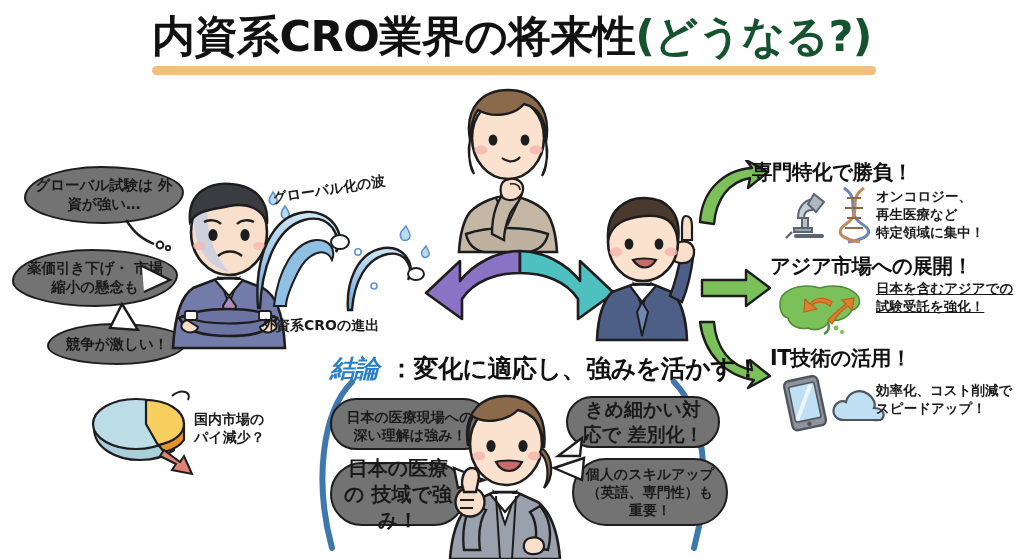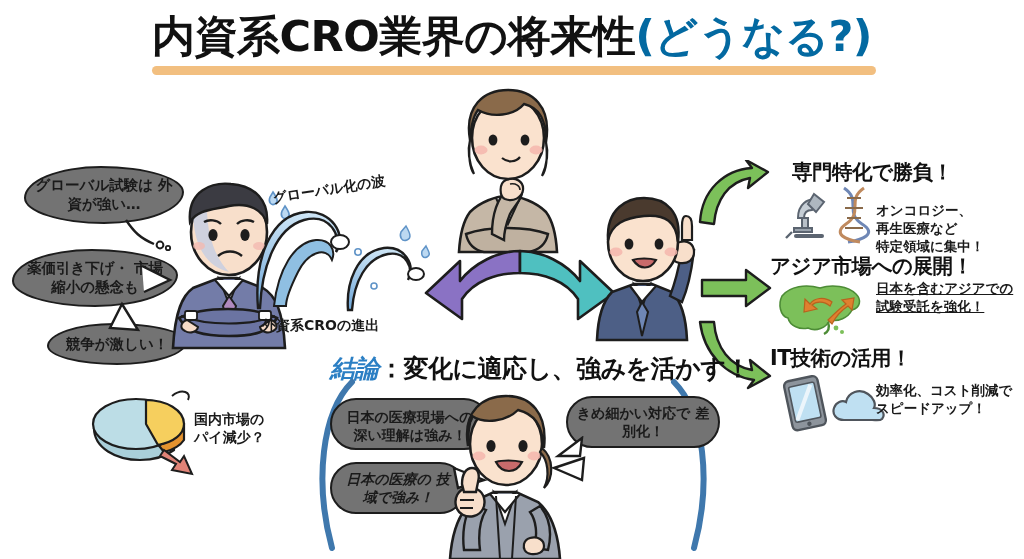--- a/index.html
+++ b/index.html
@@ -26,21 +26,21 @@
   }
   #title-text {
     display: inline-block;
     position: relative;
     font-size: 43px;
     font-weight: bold;
     letter-spacing: -0.5px;
     color: #111111;
     padding: 0 6px 6px 6px;
   }
-  #title-sub { color: #0369a1; margin-top: 32px; }
+  #title-sub { color: #14532d; margin-top: 32px; }
   #title-underline {
     position: absolute;
     left: 6px; right: 2px; bottom: -3px;
     height: 9px;
     border-radius: 6px;
     background: #f0b46a;
     opacity: .85;
   }
 
   
@@ -119,21 +119,21 @@
   
   #conclusion-title {
     position: absolute;
     left: 330px; top: 352px;
     font-size: 25px;
     font-weight: bold;
     letter-spacing: -0.5px;
     white-space: nowrap;
   }
   #conclusion-word { color: #2b7fc4; font-style: italic; }
-  #conclusion-rest { color: #111; }
+  #conclusion-rest { color: #111; margin-left: 10px; }
 </style>
 </head>
 <body>
 
 <div id="canvas">
 
   <div id="title-block" class="abs">
     <span id="title-text"><span>内資系CRO業界の将来性</span><span id="title-sub">(どうなる?)</span><span id="title-underline"></span></span>
   </div>
 
@@ -307,40 +307,40 @@
   <svg class="abs" style="left:694px; top:160px;" width="76" height="68">
     <path d="M6,62 C8,30 30,10 58,8 L52,0 L74,12 L54,28 L56,18 C34,22 22,40 20,64 Z" fill="#7cc05a" stroke="#1d1d1d" stroke-width="2.4" stroke-linejoin="round"></path>
   </svg>
   <svg class="abs" style="left:700px; top:268px;" width="74" height="42">
     <path d="M2,12 L46,12 L46,2 L70,20 L46,38 L46,28 L2,28 Z" fill="#7cc05a" stroke="#1d1d1d" stroke-width="2.4" stroke-linejoin="round"></path>
   </svg>
   <svg class="abs" style="left:694px; top:316px;" width="78" height="74">
     <path d="M6,6 C10,38 32,60 60,64 L54,72 L76,60 L56,44 L58,54 C36,50 22,32 20,6 Z" fill="#7cc05a" stroke="#1d1d1d" stroke-width="2.4" stroke-linejoin="round"></path>
   </svg>
 
-  <div class="abs" style="left:792px; top:158px;">
+  <div class="abs" style="left:752px; top:158px;">
     <span class="strategy-title">
       <span>専門特化で勝負！</span>
       <span class="hl"></span>
     </span>
   </div>
   <svg class="abs" style="left:778px; top:190px;" width="52" height="52">
     <path d="M18,46 L44,46" stroke="#5b6470" stroke-width="4" stroke-linecap="round"></path>
     <path d="M16,42 L34,42 L34,38 L16,38 Z" fill="#9aa3ad" stroke="#5b6470" stroke-width="2"></path>
     <path d="M24,38 L24,28 L30,28 L30,38 Z" fill="#b8c0c8" stroke="#5b6470" stroke-width="2"></path>
     <path d="M20,28 C20,14 30,8 38,10 L34,20 C28,20 26,24 26,28 Z" fill="#c6ced6" stroke="#5b6470" stroke-width="2"></path>
     <path d="M36,4 L46,12 L38,22 L30,14 Z" fill="#aeb7c0" stroke="#5b6470" stroke-width="2"></path>
     <path d="M14,42 L8,48" stroke="#5b6470" stroke-width="2.4"></path>
   </svg>
   <svg class="abs" style="left:832px; top:186px;" width="44" height="58">
     <path d="M12,2 C30,14 12,26 30,38 C46,48 30,54 16,56" stroke="#6f87b5" stroke-width="3" fill="none"></path>
     <path d="M32,2 C14,14 32,26 14,38 C0,48 14,54 28,56" stroke="#c08a5e" stroke-width="3" fill="none"></path>
     <path d="M15,12 L29,12 M13,22 L31,22 M15,32 L29,32 M13,42 L31,42" stroke="#8a6a4a" stroke-width="2.2"></path>
   </svg>
-  <div class="abs strategy-desc" style="left:876px; top:188px;margin-top:14px;">オンコロジー、
+  <div class="abs strategy-desc" style="left:876px; top:188px;">オンコロジー、
 再生医療など
 特定領域に集中！</div>
 
   <div class="abs" style="left:770px; top:252px;">
     <span class="strategy-title">
       <span>アジア市場への展開！</span>
       <span class="hl"></span>
     </span>
   </div>
   <svg class="abs" style="left:776px; top:278px;" width="96" height="60">
@@ -390,36 +390,41 @@
   </svg>
 
   <div class="bubble rounded" style="left:330px; top:398px; width:160px; height:52px; font-size:14px;align-items:flex-end;">
     <span>日本の医療現場への
 深い理解は強み！</span>
   </div>
   <svg class="abs" style="left:470px; top:440px;" width="36" height="30">
     <path d="M4,2 L28,20 L6,20 Z" fill="#fff" stroke="#1d1d1d" stroke-width="2.4"></path>
   </svg>
 
-  <div class="bubble rounded" style="left:330px; top:462px; width:136px; height:52px; font-size:14px;font-style:italic;">
+  <div class="bubble rounded" style="left:330px; top:462px; width:136px; height:64px; font-size:20px;">
     <span>日本の医療の
 技域で強み！</span>
   </div>
   <svg class="abs" style="left:452px; top:462px;" width="40" height="34">
     <path d="M2,6 L32,18 L6,26 Z" fill="#fff" stroke="#1d1d1d" stroke-width="2.4"></path>
   </svg>
 
-  <div class="bubble rounded" style="left:566px; top:396px; width:154px; height:52px; font-size:14px;">
+  <div class="bubble rounded" style="left:566px; top:396px; width:154px; height:52px; font-size:19px;">
     <span>きめ細かい対応で
 差別化！</span>
   </div>
   <svg class="abs" style="left:552px; top:436px;" width="36" height="30">
     <path d="M30,2 L6,20 L28,20 Z" fill="#fff" stroke="#1d1d1d" stroke-width="2.4"></path>
   </svg>
 
+  <div class="bubble rounded" style="left:572px; top:458px; width:156px; height:68px; font-size:14px;">
+    <span>個人のスキルアップ
+（英語、専門性）も
+重要！</span>
+  </div>
   <svg class="abs" style="left:550px; top:452px;" width="38" height="34">
     <path d="M34,6 L4,16 L32,28 Z" fill="#fff" stroke="#1d1d1d" stroke-width="2.4"></path>
   </svg>
 
   <svg class="abs" style="left:438px; top:392px;" width="136" height="167">
 
     <path d="M34,110 C22,120 14,140 12,167 L122,167 C120,140 112,120 100,110
              L78,100 L56,100 Z" fill="#9aa1ad" stroke="#1d1d1d" stroke-width="2.6"></path>
     <path d="M56,100 L67,132 L78,100 L67,108 Z" fill="#ffffff" stroke="#1d1d1d" stroke-width="2"></path>
     <path d="M52,102 L67,120 L82,102" fill="#fff" stroke="#1d1d1d" stroke-width="2.2"></path>

